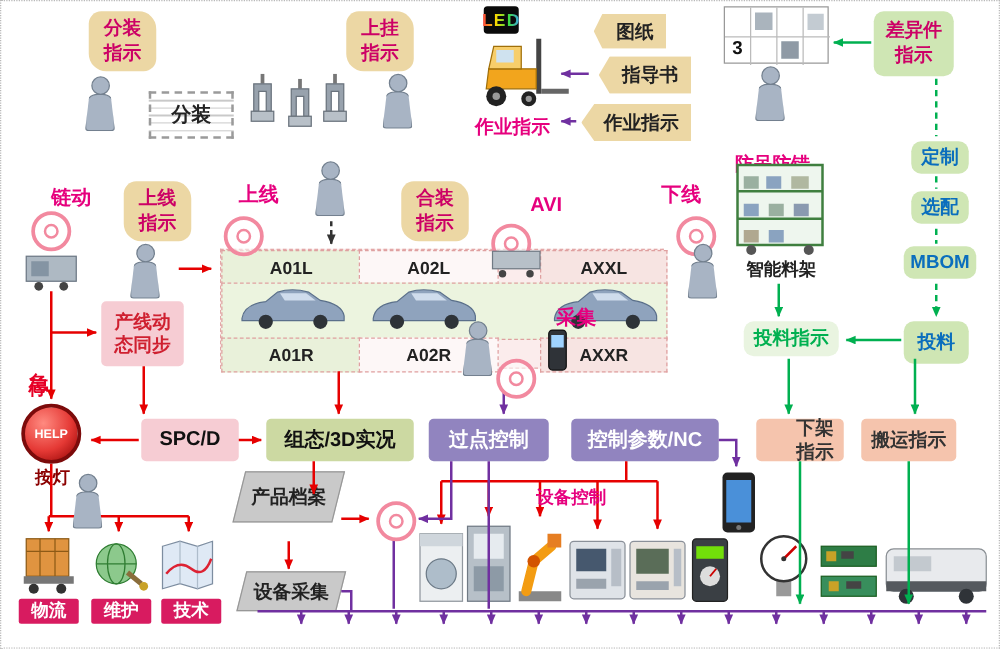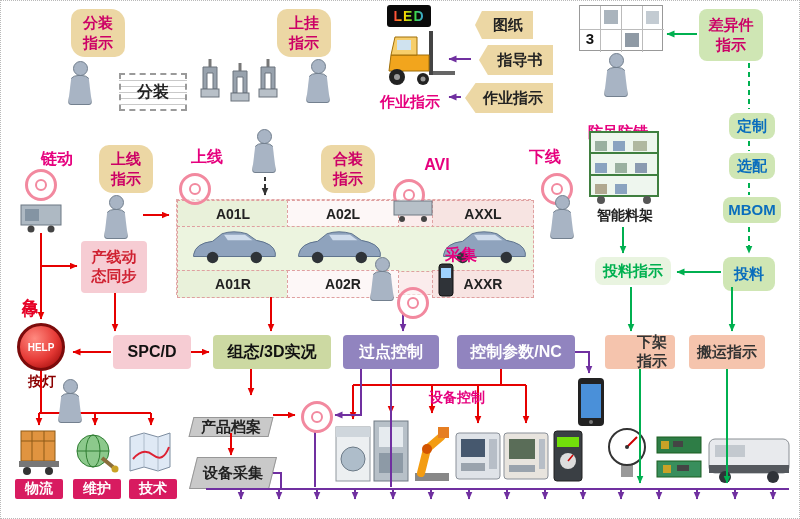--- a/index.html
+++ b/index.html
@@ -154,21 +154,21 @@
         <path d="M4 8 H18 V30 H14 V14 H8 V30 H4 Z" fill="#98a2ad" stroke="#6a737d"></path>
         <rect x="2" y="30" width="18" height="8" fill="#b8c0c8" stroke="#6a737d"></rect>
       </svg></div>
   <div class="abs" style="left:256px;top:58px;width:22px;height:44px;"><svg width="22" height="44" viewBox="0 0 22 44">
         <path d="M11 0 V8" stroke="#777" stroke-width="3"></path>
         <path d="M4 8 H18 V30 H14 V14 H8 V30 H4 Z" fill="#98a2ad" stroke="#6a737d"></path>
         <rect x="2" y="30" width="18" height="8" fill="#b8c0c8" stroke="#6a737d"></rect>
       </svg></div>
   <div class="person" style="left:304px;top:58px;"></div>
 
-  <div class="abs led" style="left:386px;top:4px;width:44px;height:22px;">
+  <div class="abs led" style="left:386px;top:4px;width:28px;height:22px;">
       <span>LED</span>
     </div>
   <div class="abs" style="left:370px;top:26px;width:90px;height:64px;">
     <svg width="90" height="64" viewBox="0 0 90 64">
       <rect x="58" y="4" width="4" height="44" fill="#444"></rect>
       <rect x="62" y="44" width="22" height="4" fill="#666"></rect>
       <path d="M20 28 h38 v16 h-40 z" fill="#f2a51d" stroke="#a06f08"></path>
       <path d="M24 10 h22 v18 h-26 z" fill="#f7ce6b" stroke="#a06f08"></path>
       <rect x="26" y="13" width="14" height="10" fill="#cfe2ef"></rect>
       <circle cx="26" cy="50" r="8" fill="#222"></circle>
@@ -324,21 +324,21 @@
   <div class="abs lbl" style="left:18px;top:372px;width:46px;font-size:14px;color:#8b0000;">按灯</div>
   <div class="person" style="left:56px;top:378px;"></div>
 
   <div class="abs pinkbox" style="left:112px;top:334px;width:78px;height:34px;font-size:16px;color:#111;">SPC/D</div>
   <div class="abs" style="left:212px;top:334px;width:118px;height:34px;background:#ccd9a2;border-radius:4px;display:flex;align-items:center;justify-content:center;font-weight:bold;font-size:16px;color:#111;">组态/3D实况</div>
   <div class="abs purplebox" style="left:342px;top:334px;width:96px;height:34px;">过点控制</div>
   <div class="abs purplebox" style="left:456px;top:334px;width:118px;height:34px;">控制参数/NC</div>
   <div class="abs salmonbox" style="left:604px;top:334px;width:70px;height:34px;padding-left:32px;">下架指示</div>
   <div class="abs salmonbox" style="left:688px;top:334px;width:76px;height:34px;">搬运指示</div>
 
-  <div class="abs par" style="left:190px;top:416px;width:80px;height:20px;justify-content:center;">
+  <div class="abs par" style="left:190px;top:376px;width:80px;height:41px;justify-content:center;">
       <span>产品档案</span>
     </div>
   <div class="sensor" style="left:300px;top:400px;"></div>
   <div class="abs lbl magenta" style="left:420px;top:388px;width:72px;font-size:14px;z-index:4;">设备控制</div>
   <div class="abs par" style="left:192px;top:456px;width:80px;height:32px;">
       <span>设备采集</span>
     </div>
 
   <div class="abs" style="left:576px;top:376px;width:28px;height:50px;">
     <svg width="28" height="50" viewBox="0 0 28 50">

